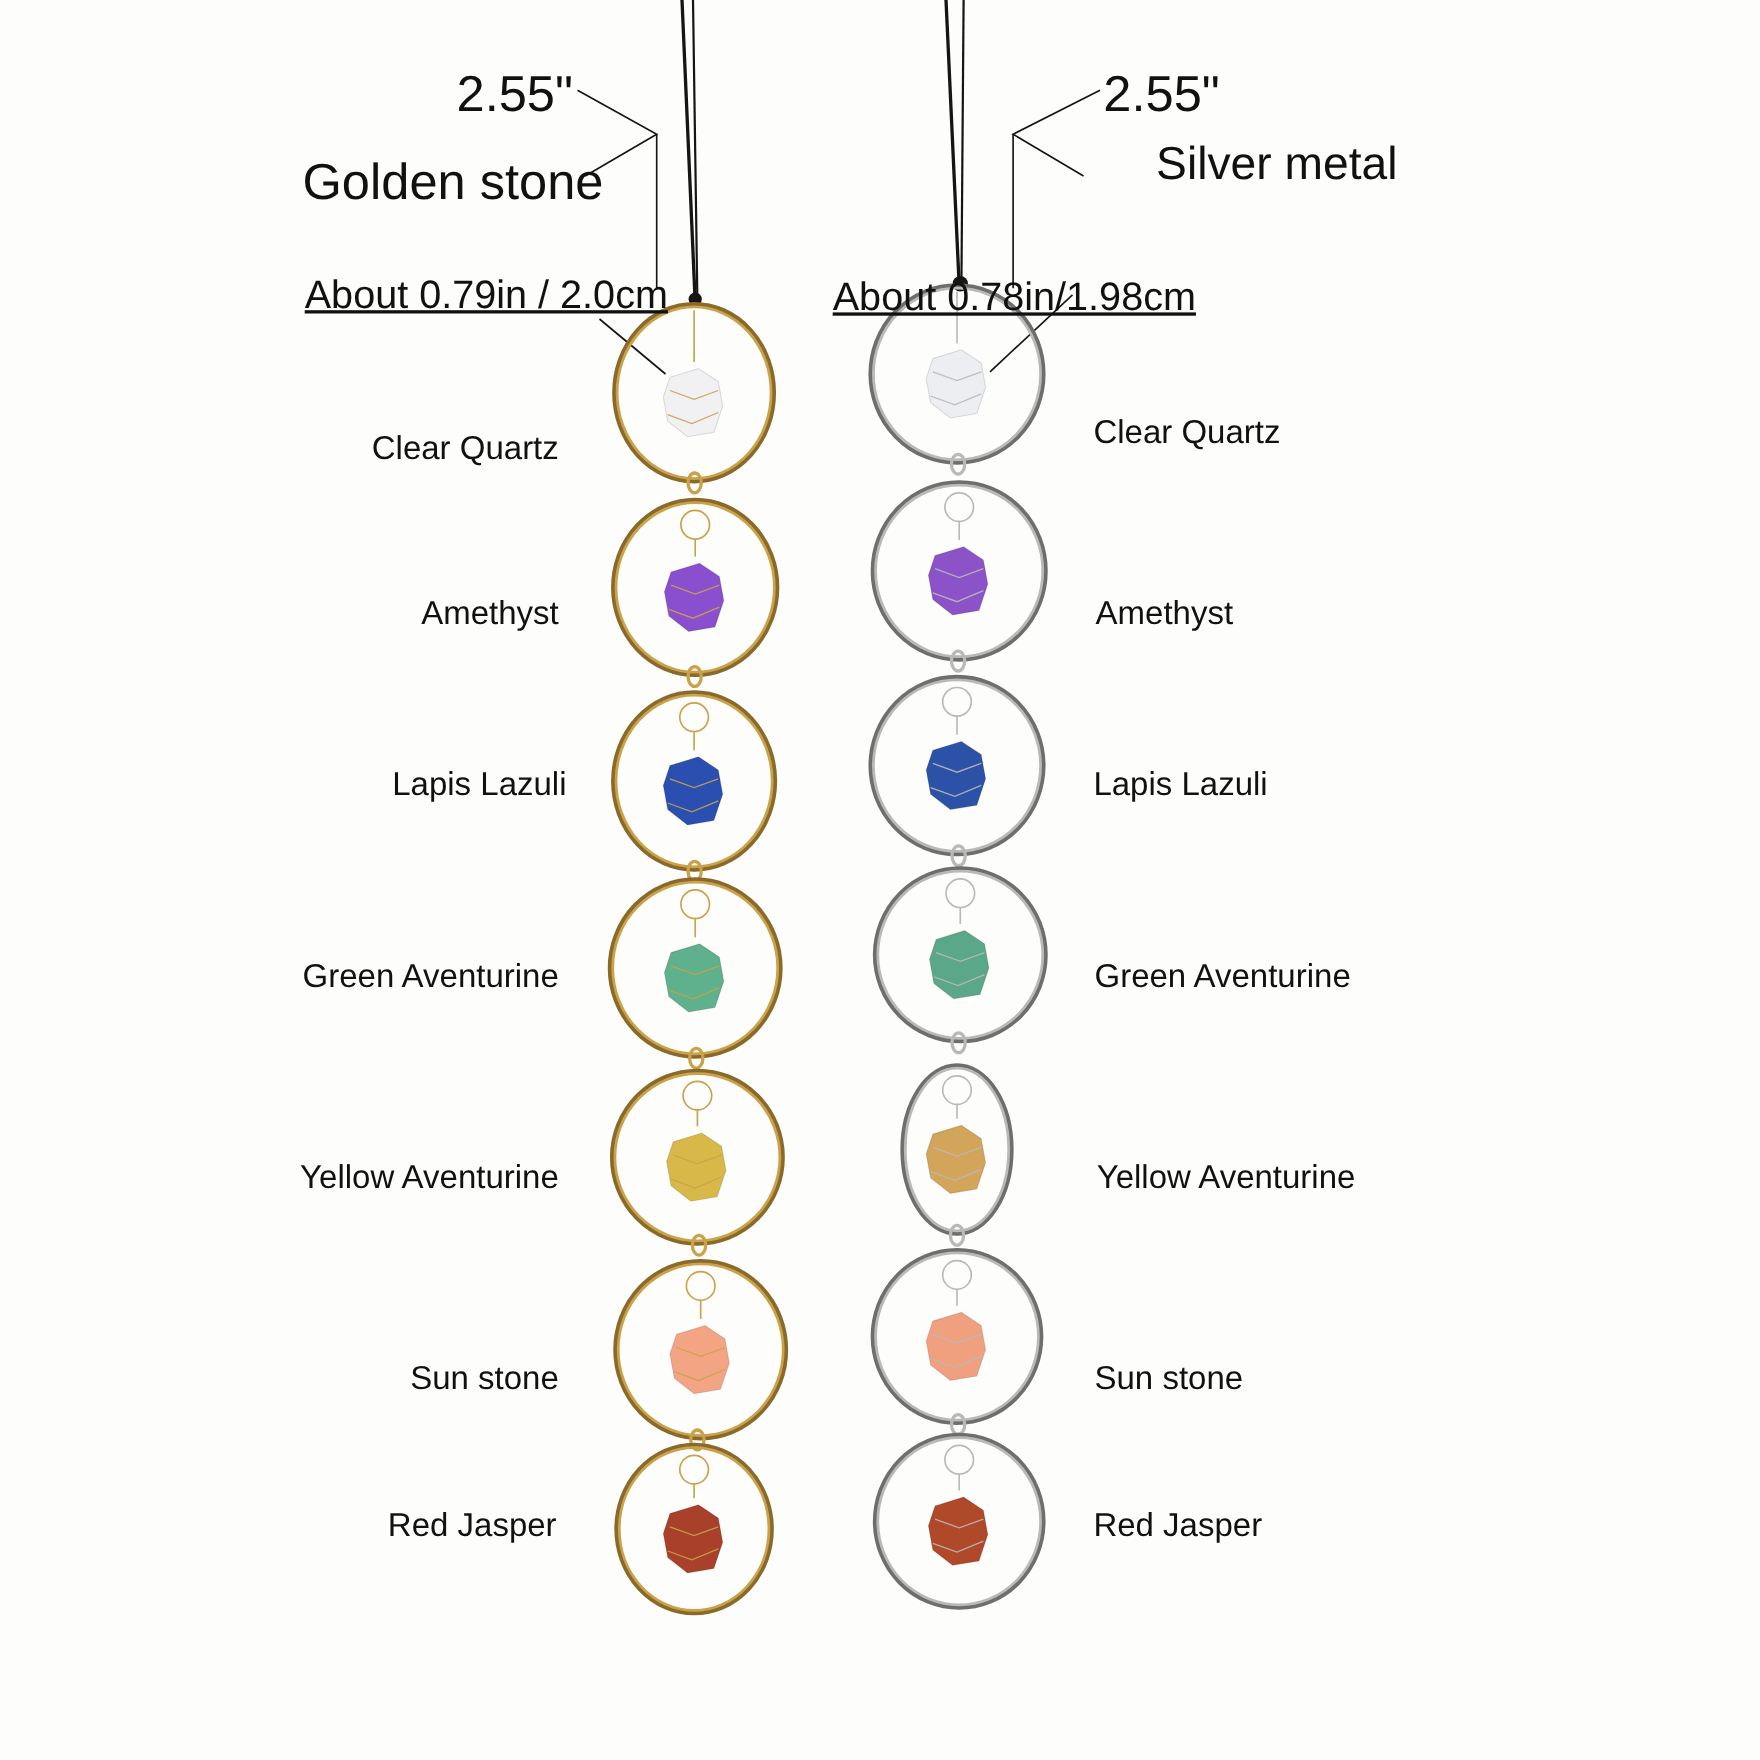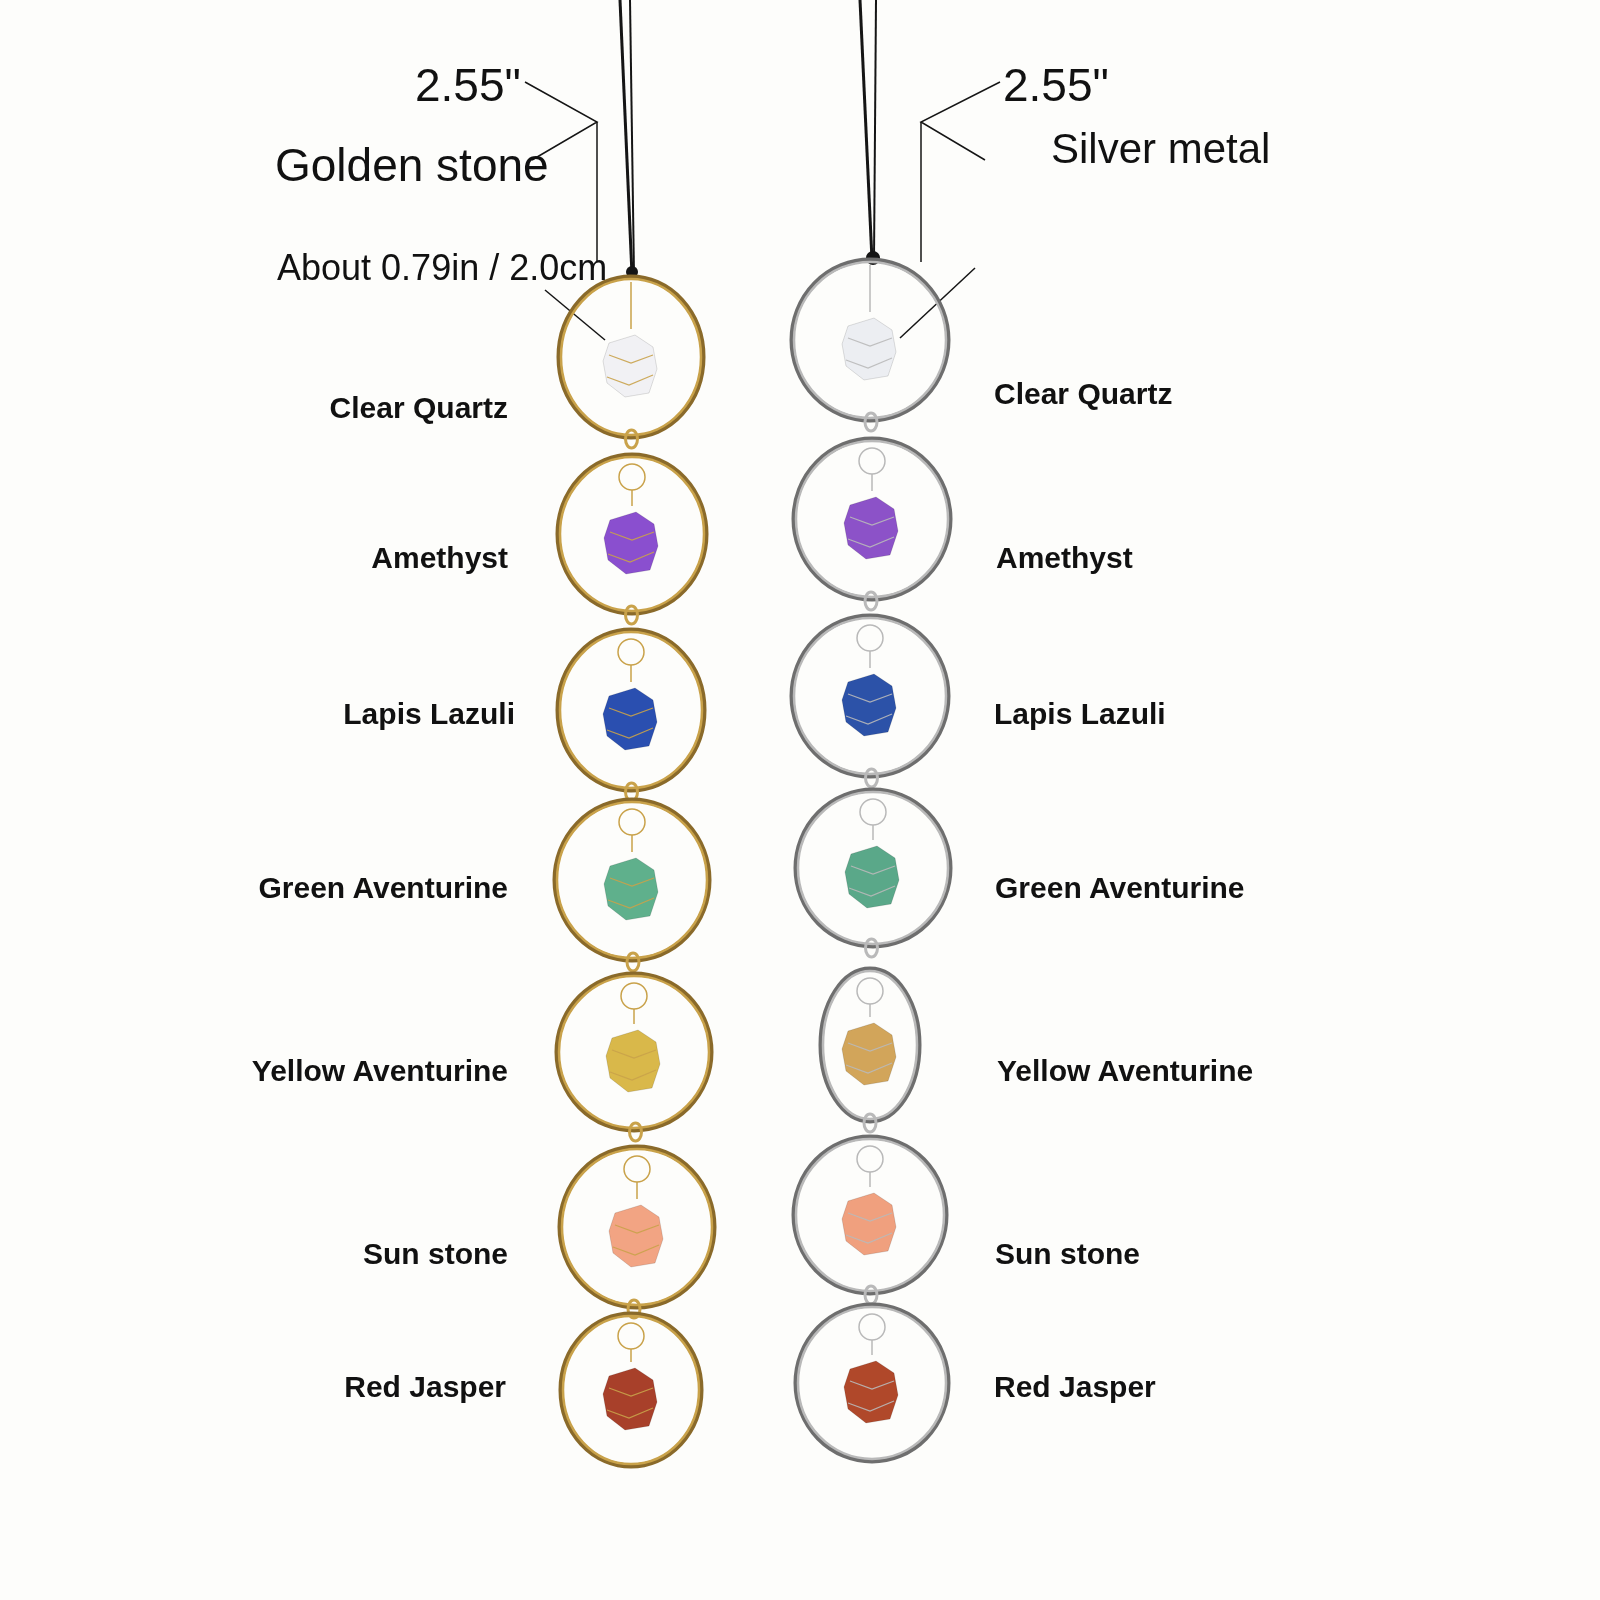--- a/index.html
+++ b/index.html
@@ -2,22 +2,22 @@
 <html><head>
 <meta charset="utf-8">
 <style>
   html, body { margin: 0; padding: 0; background: #fdfdfb; }
   body { width: 1600px; height: 1600px; position: relative; overflow: hidden;
          font-family: "Liberation Sans", sans-serif; color: #111; }
   #stage { position: absolute; left: 0; top: 0; width: 1600px; height: 1600px; }
   .txt { position: absolute; white-space: nowrap; line-height: 1; color: #111; }
   .big { font-size: 46px; }
   .mid { font-size: 42px; }
-  .dim { font-size: 36px; }
-  .lbl { font-size: 30px; font-weight: bold; }
+  .dim { font-size: 36px; text-decoration: underline; }
+  .lbl { font-size: 30px; }
   .right-align { text-align: right; }
 </style>
 </head>
 <body>
 
 <div id="stage">
   <svg id="art" width="1600" height="1600" viewBox="0 0 1600 1600" xmlns="http://www.w3.org/2000/svg">
       <line x1="620" y1="0" x2="632" y2="275" stroke="#151515" stroke-width="3"></line>
       <line x1="630" y1="0" x2="634" y2="275" stroke="#151515" stroke-width="2"></line>
       <line x1="860" y1="0" x2="872" y2="260" stroke="#151515" stroke-width="3"></line>
@@ -141,20 +141,21 @@
     </svg>
 
   
   <div class="txt big" style="left:415px; top:62px;">2.55"</div>
   <div class="txt big" style="left:275px; top:142px;">Golden stone</div>
   <div class="txt dim" style="left:277px; top:250px;">About 0.79in / 2.0cm</div>
 
   
   <div class="txt big" style="left:1003px; top:62px;">2.55"</div>
   <div class="txt mid" style="left:1051px; top:128px;">Silver metal</div>
+  <div class="txt dim" style="left:757px; top:252px;">About 0.78in/1.98cm</div>
 
   
   <div class="txt lbl right-align" style="right:1092px; top:393px;">Clear Quartz</div>
   <div class="txt lbl right-align" style="right:1092px; top:543px;">Amethyst</div>
   <div class="txt lbl right-align" style="right:1085px; top:699px;">Lapis Lazuli</div>
   <div class="txt lbl right-align" style="right:1092px; top:873px;">Green Aventurine</div>
   <div class="txt lbl right-align" style="right:1092px; top:1056px;">Yellow Aventurine</div>
   <div class="txt lbl right-align" style="right:1092px; top:1239px;">Sun stone</div>
   <div class="txt lbl right-align" style="right:1094px; top:1372px;">Red Jasper</div>
 

